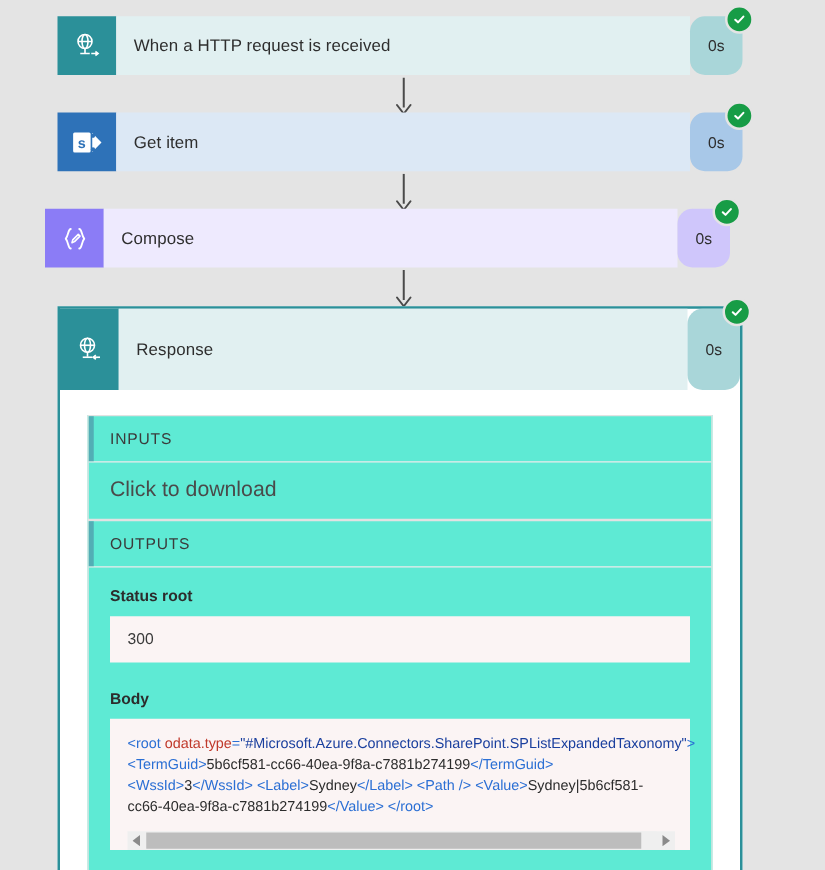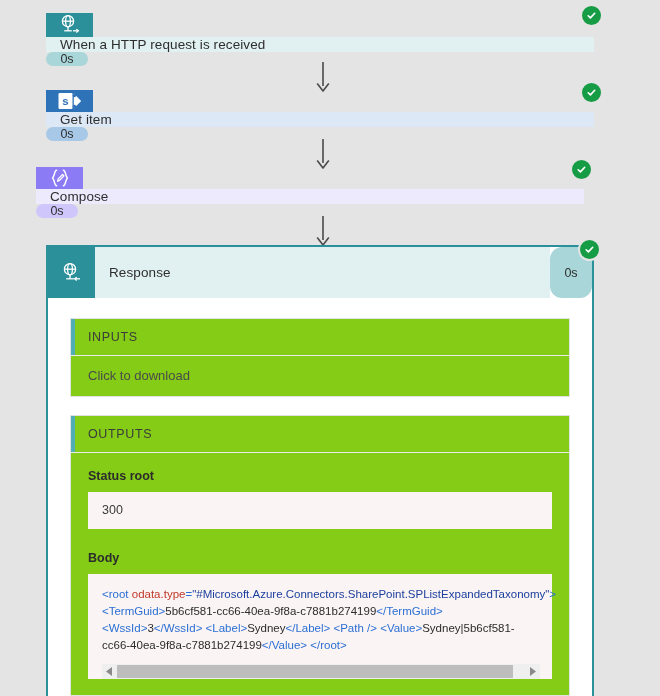--- a/index.html
+++ b/index.html
@@ -22,21 +22,20 @@
     height: 696px;
   }
 
   
   .card {
     position: absolute;
     display: flex;
     align-items: stretch;
     height: 47px;
     box-sizing: border-box;
-    flex-direction: column;
   }
   .card-icon {
     width: 47px;
     min-width: 47px;
     display: flex;
     align-items: center;
     justify-content: center;
   }
   .card-title {
     flex: 1 1 auto;
@@ -104,51 +103,50 @@
     top: 245px;
     width: 548px;
     border: 2px solid #2b9099;
     background: #ffffff;
     box-sizing: border-box;
   }
   #response-header {
     position: relative;
     display: flex;
     align-items: stretch;
-    height: 51px;
+    height: 65px;
   }
   #response-body-panel {
     padding: 20px 22px 22px 22px;
     background: #ffffff;
   }
 
   
   .section {
     border: 1px solid #e2e2e2;
-    background: #84cc16;
-    margin-bottom: 18px;
+    background: #5eead4;
   }
   .section-header {
     position: relative;
     padding: 11px 0 11px 17px;
     font-size: 12.5px;
     letter-spacing: .65px;
     color: #3b3b3b;
     border-bottom: 1px solid #ebebeb;
   }
   .section-header::before {
     content: "";
     position: absolute;
     left: 0; top: 0; bottom: 0;
     width: 4px;
     background: #52aeb5;
   }
   .section-row {
     padding: 12px 0 13px 17px;
-    font-size: 13px;
+    font-size: 17px;
     color: #4a4a4a;
   }
   .section-body {
     padding: 16px 17px 16px 17px;
   }
 
   .field-label {
     font-size: 12.5px;
     font-weight: bold;
     color: #2c2c2c;

